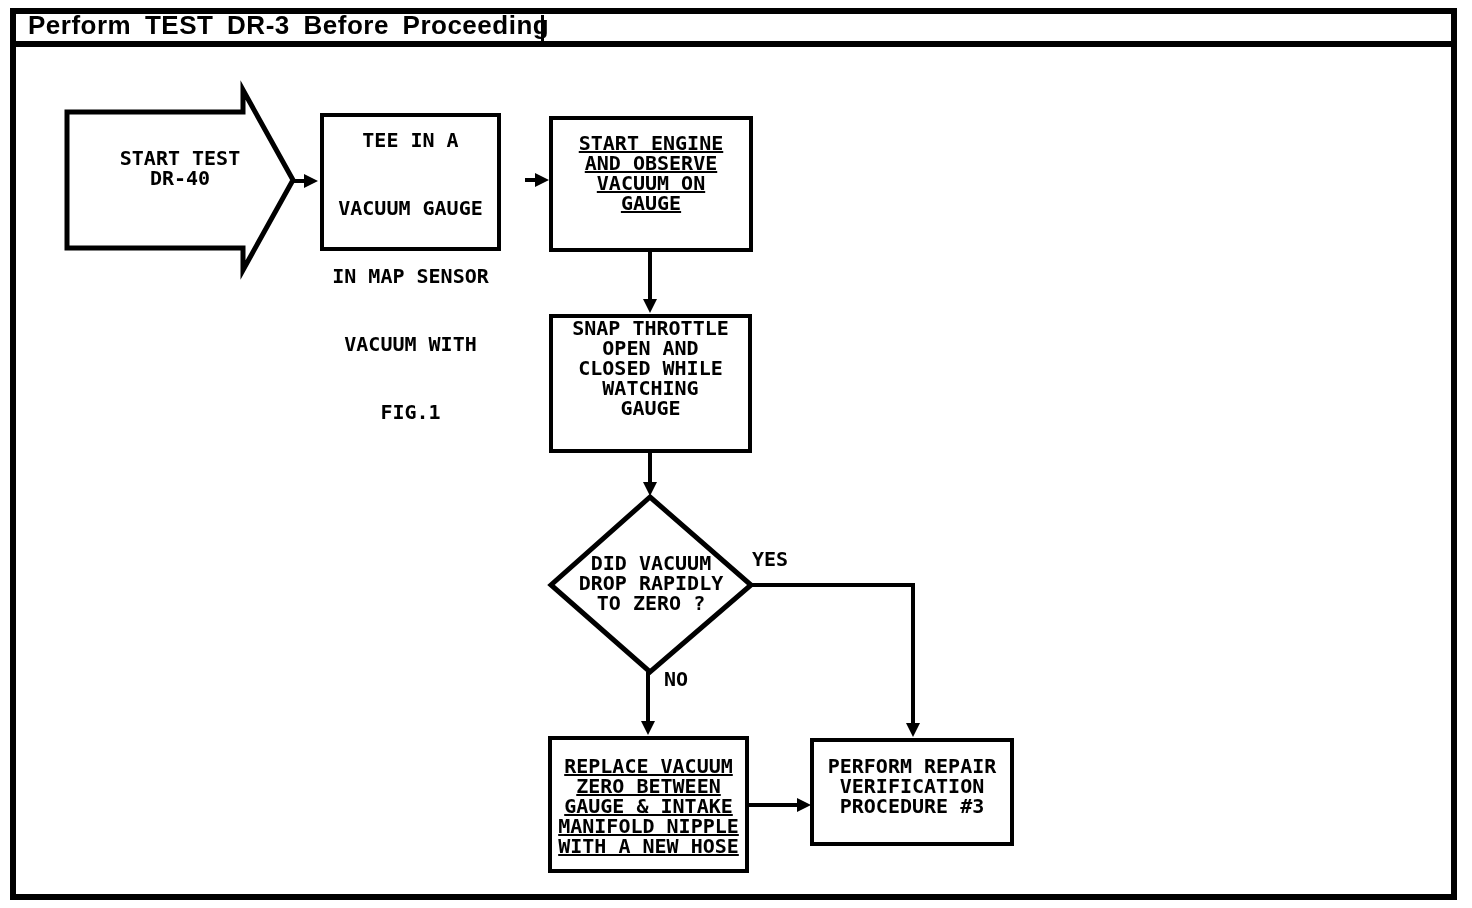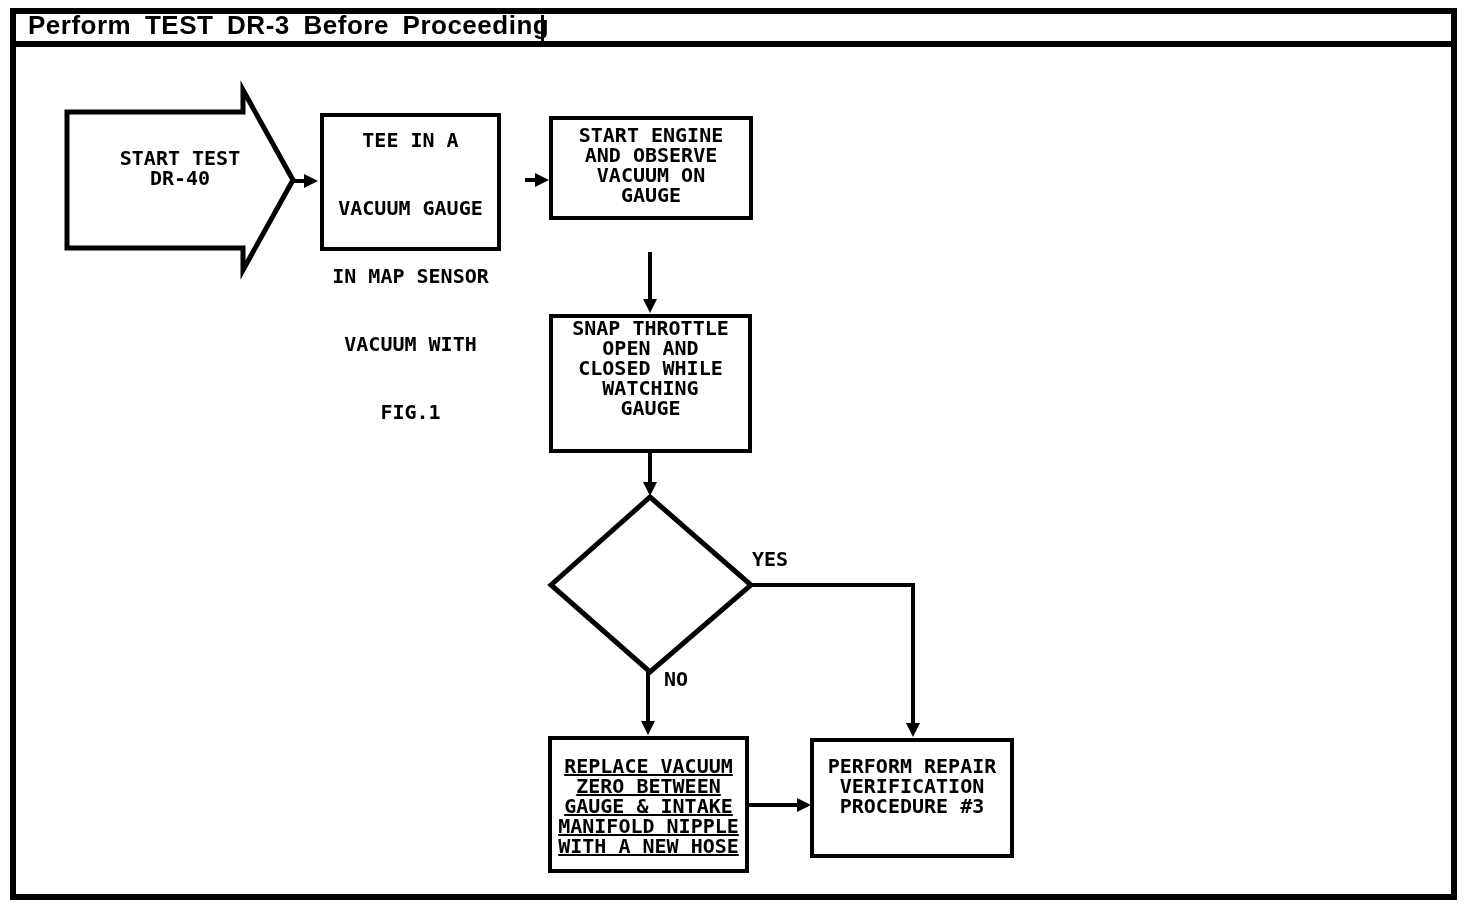--- a/index.html
+++ b/index.html
@@ -107,46 +107,51 @@
   </div>
 
   <div class="node" style="left:320px; top:113px; width:181px; height:138px; padding-top:13px;gap:48px;">
     <div class="fc-text">TEE IN A</div>
     <div class="fc-text">VACUUM GAUGE</div>
     <div class="fc-text">IN MAP SENSOR</div>
     <div class="fc-text">VACUUM WITH</div>
     <div class="fc-text">FIG.1</div>
   </div>
 
-  <div class="node" style="left:549px; top:116px; width:204px; height:104px; padding-top:5px;">
+  <div class="node" style="left:549px; top:116px; width:204px; height:136px; padding-top:13px;text-decoration:underline;">
     <div class="fc-text">START ENGINE</div>
     <div class="fc-text">AND OBSERVE</div>
     <div class="fc-text">VACUUM ON</div>
     <div class="fc-text">GAUGE</div>
   </div>
 
   <div class="node" style="left:549px; top:314px; width:203px; height:139px; padding-top:0;">
     <div class="fc-text">SNAP THROTTLE</div>
     <div class="fc-text">OPEN AND</div>
     <div class="fc-text">CLOSED WHILE</div>
     <div class="fc-text">WATCHING</div>
     <div class="fc-text">GAUGE</div>
   </div>
 
+  <div class="float-text" style="left:551px; top:553px; width:200px;">
+    <div class="fc-text">DID VACUUM</div>
+    <div class="fc-text">DROP RAPIDLY</div>
+    <div class="fc-text">TO ZERO ?</div>
+  </div>
 
   <div class="fc-text float-text" style="left:752px; top:549px;text-align:center;">YES</div>
   <div class="fc-text float-text" style="left:664px; top:669px;">NO</div>
 
   <div class="node" style="left:548px; top:736px; width:201px; height:137px; padding-top:16px;text-decoration:underline;">
     <div class="fc-text">REPLACE VACUUM</div>
     <div class="fc-text">ZERO BETWEEN</div>
     <div class="fc-text">GAUGE &amp; INTAKE</div>
     <div class="fc-text">MANIFOLD NIPPLE</div>
     <div class="fc-text">WITH A NEW HOSE</div>
   </div>
 
-  <div class="node" style="left:810px; top:738px; width:204px; height:120px; padding-top:14px;">
+  <div class="node" style="left:810px; top:738px; width:204px; height:108px; padding-top:14px;">
     <div class="fc-text">PERFORM REPAIR</div>
     <div class="fc-text">VERIFICATION</div>
     <div class="fc-text">PROCEDURE #3</div>
   </div>
 
 </div>
 
 </body></html>

